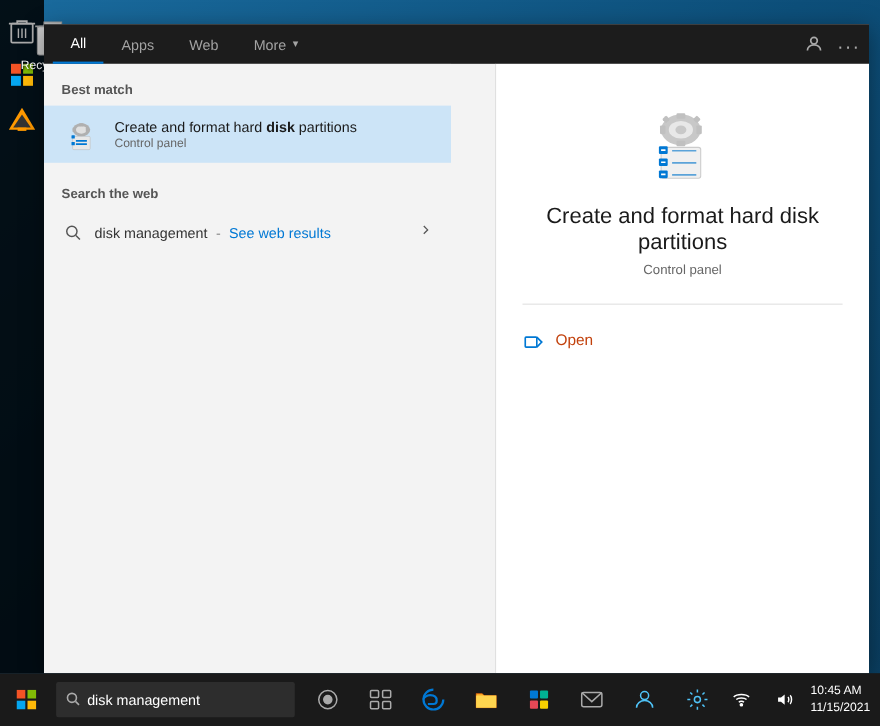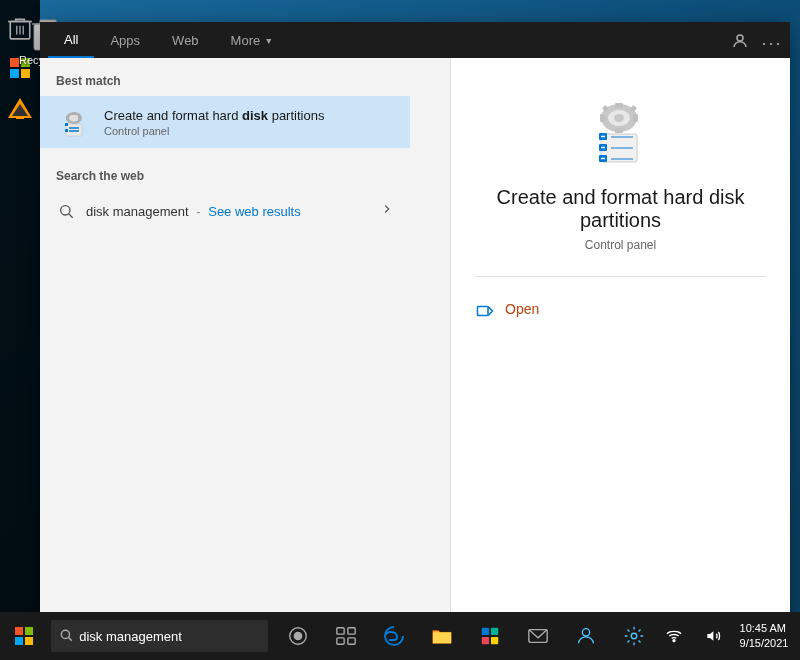--- a/index.html
+++ b/index.html
@@ -659,19 +659,19 @@
       <div class="taskbar-right-icon">
         <svg width="16" height="16" viewBox="0 0 24 24" fill="white">
           <path d="M11 5L6 9H2v6h4l5 4V5z"></path>
           <path d="M15.5 8.5c1.5 1.5 1.5 5.5 0 7" fill="none" stroke="white" stroke-width="2"></path>
           <path d="M18.5 6c2.5 2.5 2.5 9.5 0 12" fill="none" stroke="white" stroke-width="2"></path>
         </svg>
       </div>
       <div class="taskbar-right-icon" style="width:56px; ">
         <div style="font-size:11px; color:white; line-height:1.4;">
           <div>10:45 AM</div>
-          <div>9/15/2021</div>
+          <div>11/15/2021</div>
         </div>
       </div>
     </div>
   </div>
 
 </div>
 
 </body></html>

